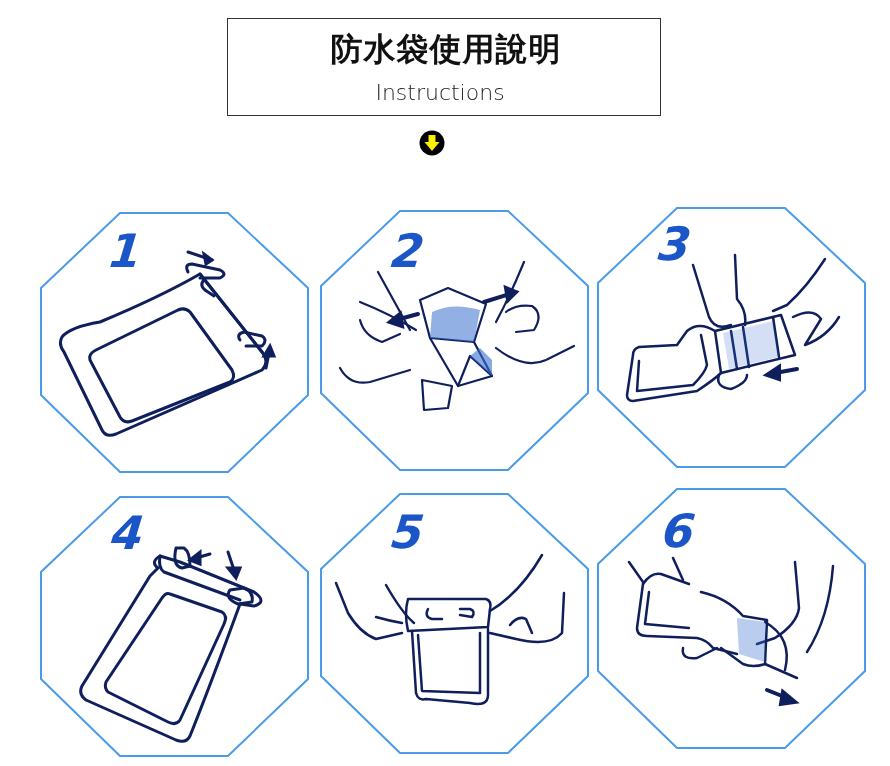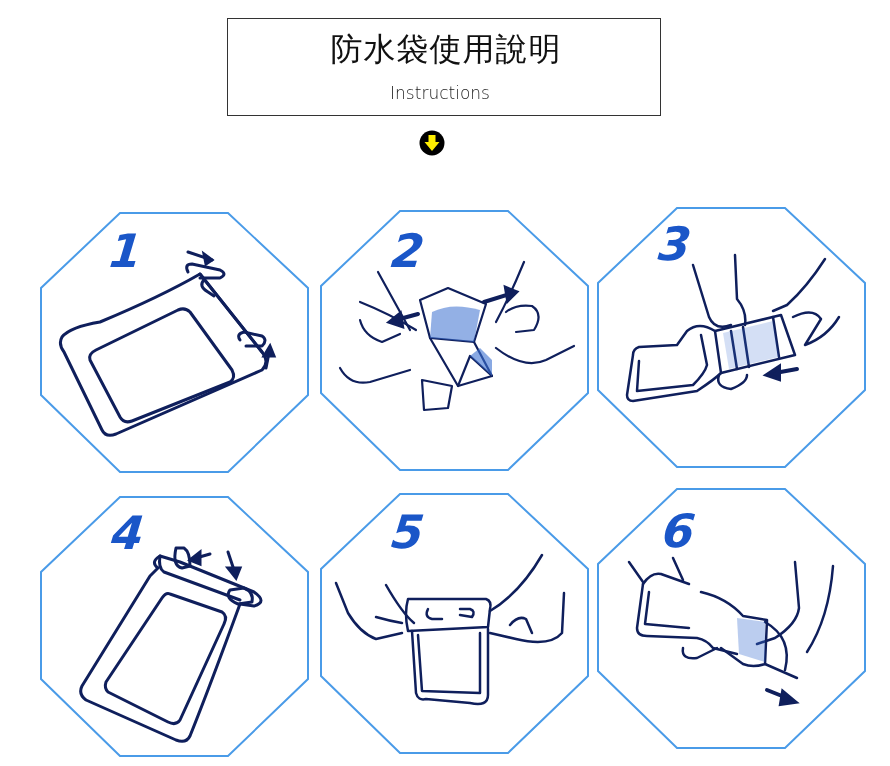--- a/index.html
+++ b/index.html
@@ -4,26 +4,26 @@
 <style>
   html, body { margin: 0; padding: 0; background: #ffffff; }
   body { width: 890px; height: 766px; position: relative; overflow: hidden; font-family: "DejaVu Sans", sans-serif; }
   .title-box {
     position: absolute; left: 227px; top: 18px; width: 434px; height: 98px;
     border: 1.5px solid #333; box-sizing: border-box; background: #fff;
     text-align: center;
   }
   .title-zh {
     position: absolute; left: 4px; right: 0; top: 10px;
-    font-family: "DejaVu Sans", sans-serif; font-weight: normal; font-size: 32px;
+    font-family: "DejaVu Sans", sans-serif; font-weight: bold; font-size: 32px;
     color: #111; letter-spacing: 1px; line-height: 40px;
   }
   .title-en {
     position: absolute; left: 0; right: 8px; top: 60px;
-    font-family: "DejaVu Sans", sans-serif; font-size: 17px; color: #222;
+    font-family: "DejaVu Sans", sans-serif; font-size: 22px; color: #222;
     line-height: 28px; font-weight: 300;
   }
   .down-arrow { position: absolute; left: 419px; top: 130px; width: 26px; height: 26px; }
   .panel { position: absolute; width: 270px; height: 262px; }
   .panel svg { position: absolute; left: 0; top: 0; }
   .step-num {
     position: absolute; font-family: "DejaVu Sans", sans-serif; font-weight: bold; font-style: italic;
     font-size: 46px; line-height: 46px; color: #1a56c8; transform: skewX(-6deg);
   }
 </style>

